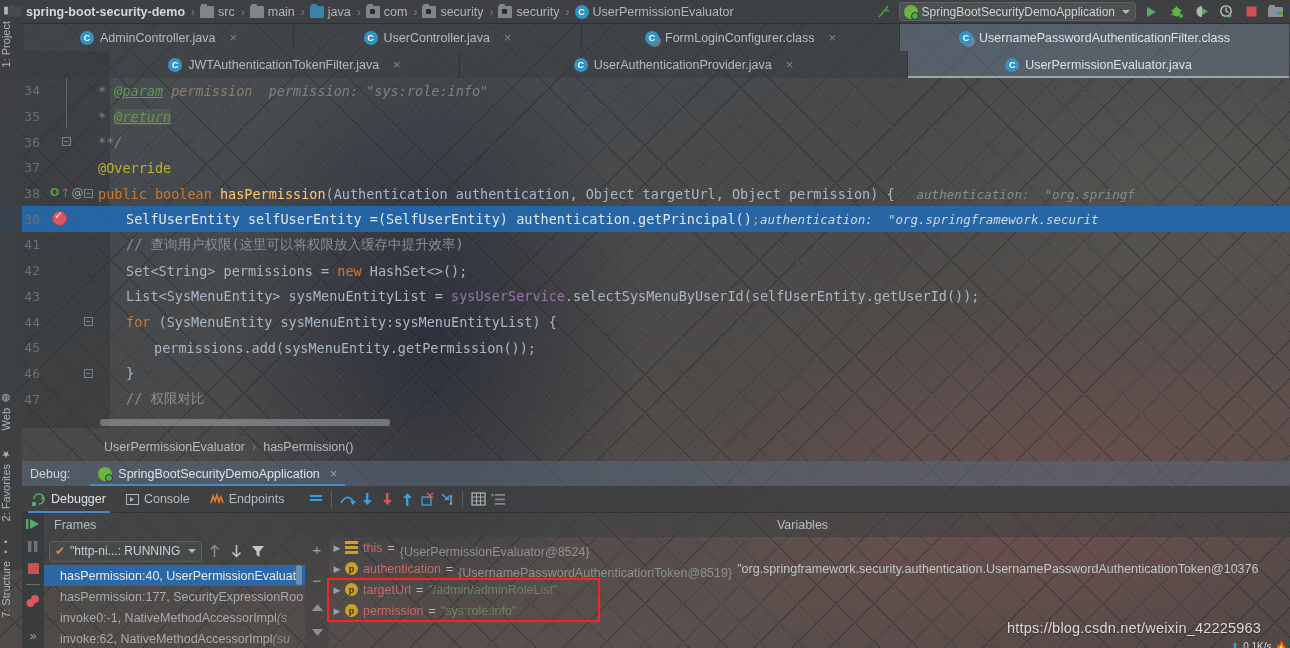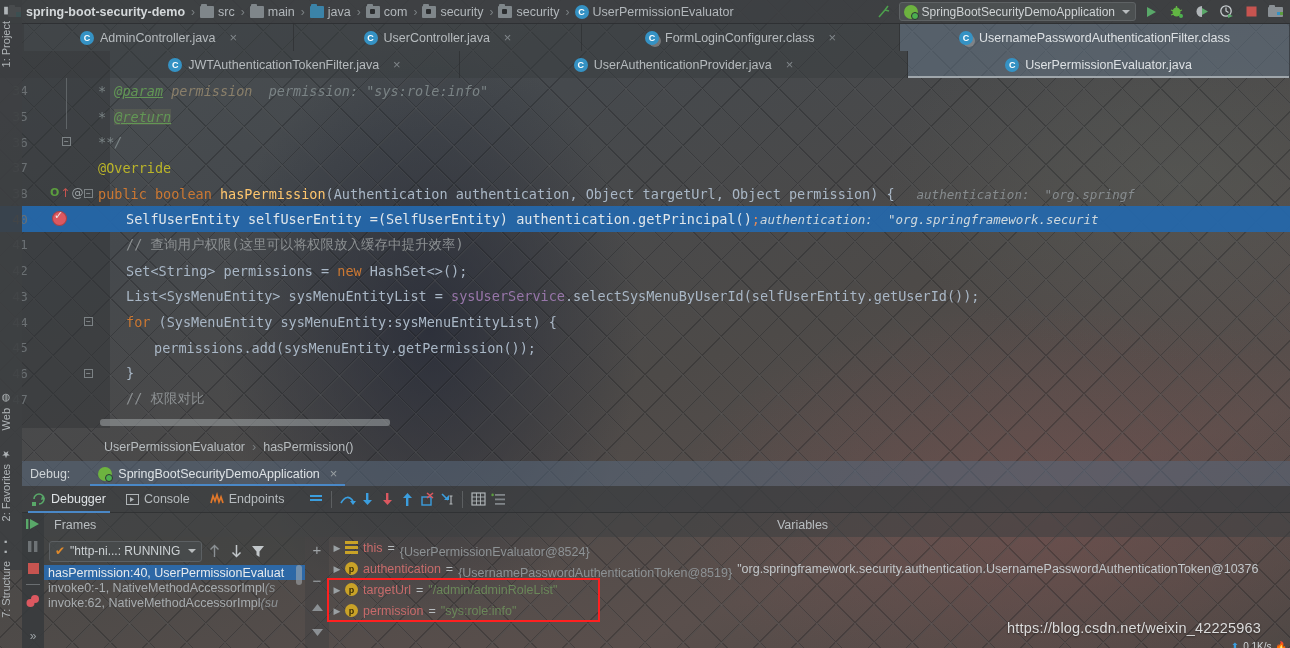--- a/index.html
+++ b/index.html
@@ -145,21 +145,21 @@
     font-size: 11px; color: #b0b5b8; white-space: nowrap;
     display: flex; align-items: center; gap: 4px;
     padding: 4px 0;
   }
   .codeline {
     position: relative; height: 25.7px; display: flex; align-items: center;
     white-space: pre;
   }
   .codeline.hl { background: rgba(36,104,173,.92); }
   .lnum {
-    width: 46px; text-align: center; padding-right: 6px;
+    width: 46px; text-align: right; padding-right: 6px;
     color: #6b7073; font-size: 13px; flex: 0 0 auto;
     font-family: "DejaVu Sans Mono", monospace;
   }
   .gmark { width: 44px; flex: 0 0 auto; position: relative; height: 100%; }
   .codetext { flex: 1 1 auto; padding-left: 8px; overflow: hidden; }
 
   .k  { color: #cc7832; }             
   .cmz{ color: #8d9193; }             
   .fn { color: #ffc66d; }             
   .an { color: #bbb529; }             
@@ -274,22 +274,22 @@
     background: rgba(72,76,78,.75);
     font-size: 12px; color: #cdd2d5; white-space: nowrap;
   }
   .check { color: #e08a2b; font-size: 12px; }
 
   #frameslist {
     left: 44px; top: 565px; width: 261px; height: 83px;
     font-size: 12.5px; overflow: hidden;
   }
   .frame {
-    height: 15px; display: flex; align-items: center;
-    padding-left: 4px; color: #a7acaf; white-space: nowrap;
+    height: 21px; display: flex; align-items: center;
+    padding-left: 16px; color: #a7acaf; white-space: nowrap;
     position: relative;
   }
   .frame.sel { background: rgba(43,106,173,.93); color: #e6eaed; }
   .frame .ital { color: #8e9396; font-style: italic; }
   .fscroll {
     position: absolute; right: 3px; top: 0; width: 6px; height: 20px;
     background: rgba(170,175,178,.55); border-radius: 3px;
   }
 
   #varstoolbar {
@@ -560,21 +560,21 @@
         <span class="gbadge">
           <span class="o1">O</span><span class="up">↑</span><span class="at">@</span>
         </span>
         <span class="fold" style="left:38px">−</span>
       </span>
       <span class="codetext"><span class="k">public </span><span class="k">boolean </span><span class="fn">hasPermission</span><span class="tx">(Authentication authentication, Object targetUrl, Object permission) {</span><span class="hint" style="margin-left:22px">authentication:  "org.springf</span></span>
     </div>
 
 
     <div class="codeline hl">
-      <span class="lnum" style="background:rgba(49,51,53,.0)">40</span>
+      <span class="lnum" style="background:rgba(49,51,53,.0)">30</span>
       <span class="gmark">
         <span class="bp"></span>
       </span>
       <span class="codetext" style="padding-left:36px"><span class="tx" style="color:#e0e6ea">SelfUserEntity selfUserEntity =(SelfUserEntity) authentication.getPrincipal()</span><span style="color:#e08a5a">;</span><span class="hint" style="color:#cfd8dd">authentication:  "org.springframework.securit</span></span>
     </div>
 
     <div class="codeline">
       <span class="lnum">41</span>
       <span class="gmark"></span>
       <span class="codetext cmz" style="padding-left:36px">// 查询用户权限(这里可以将权限放入缓存中提升效率)</span>
@@ -777,20 +777,23 @@
         </svg>
     </span>
   </div>
 
   <div class="layer" id="frameslist">
     <div class="frame sel">
       <span>hasPermission:40, UserPermissionEvaluat</span>
       <span class="fscroll"></span>
     </div>
     <div class="frame">
+      <span>hasPermission:177, SecurityExpressionRoo</span>
+    </div>
+    <div class="frame">
       <span>invoke0:-1, NativeMethodAccessorImpl </span>
         <span class="ital">(s</span>
     </div>
     <div class="frame">
       <span>invoke:62, NativeMethodAccessorImpl </span>
         <span class="ital">(su</span>
     </div>
   </div>
 
   <div class="layer" id="vars-head">

